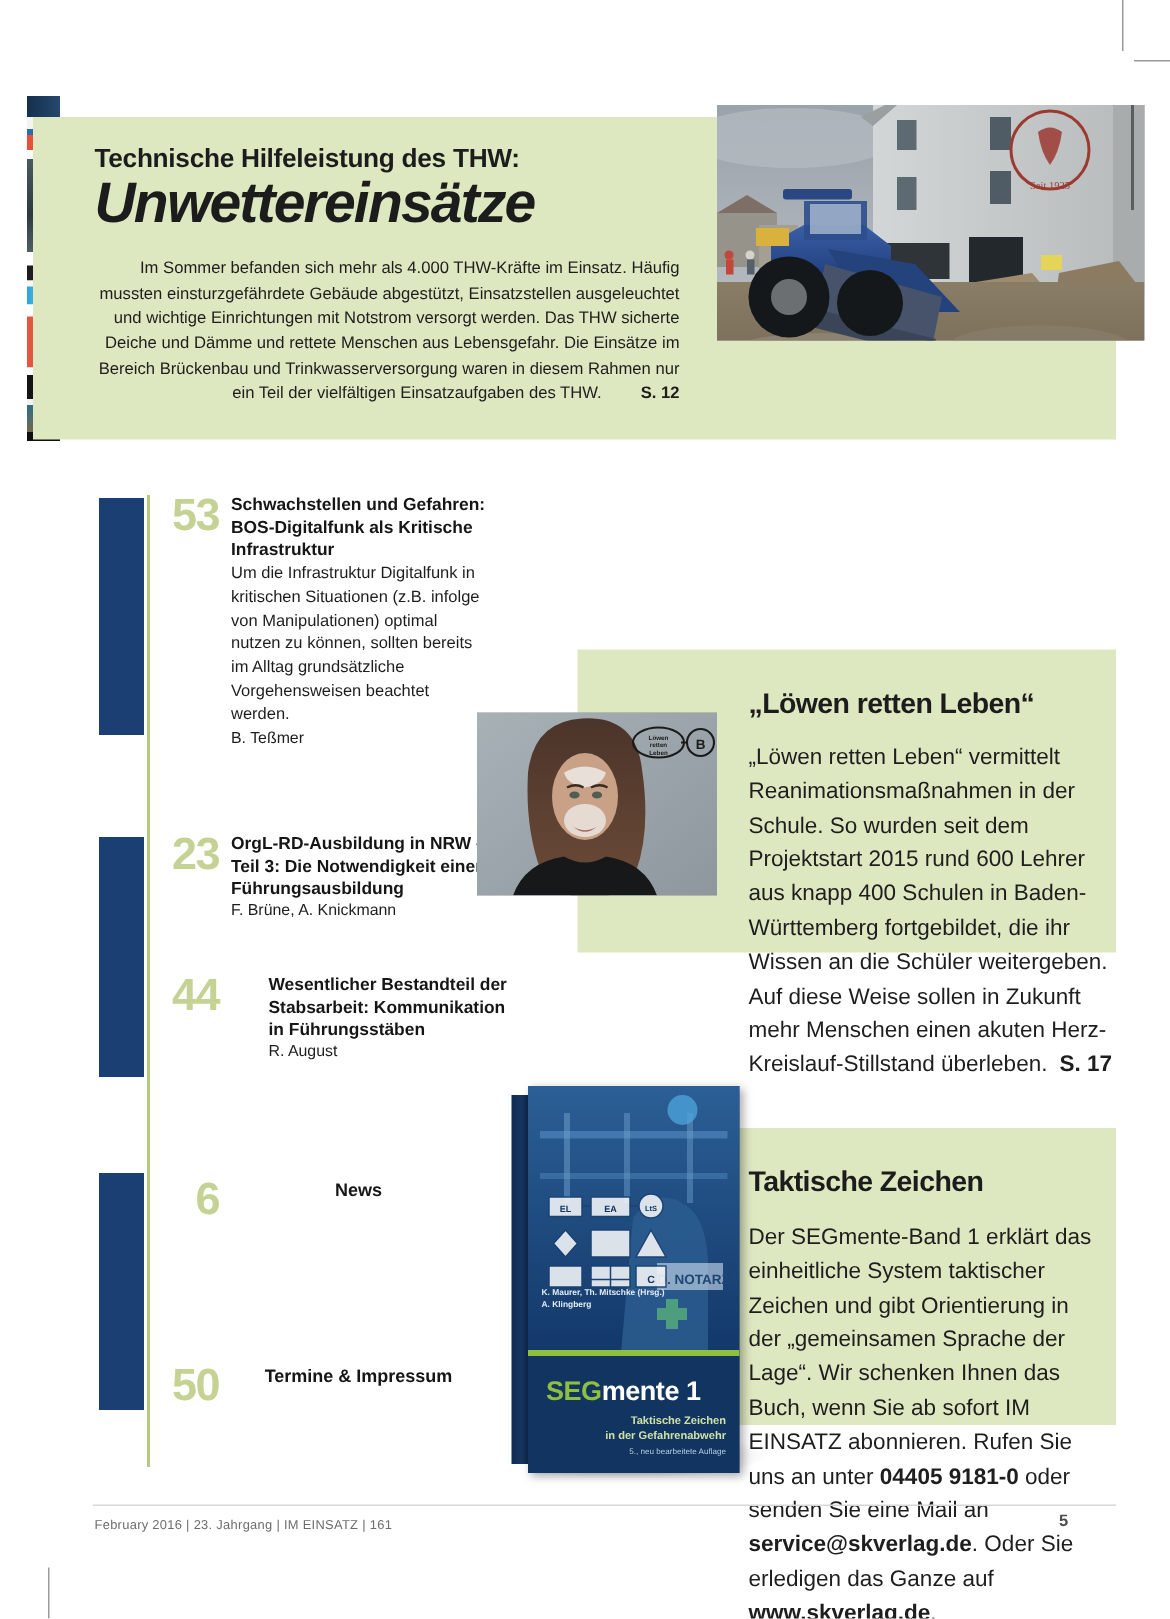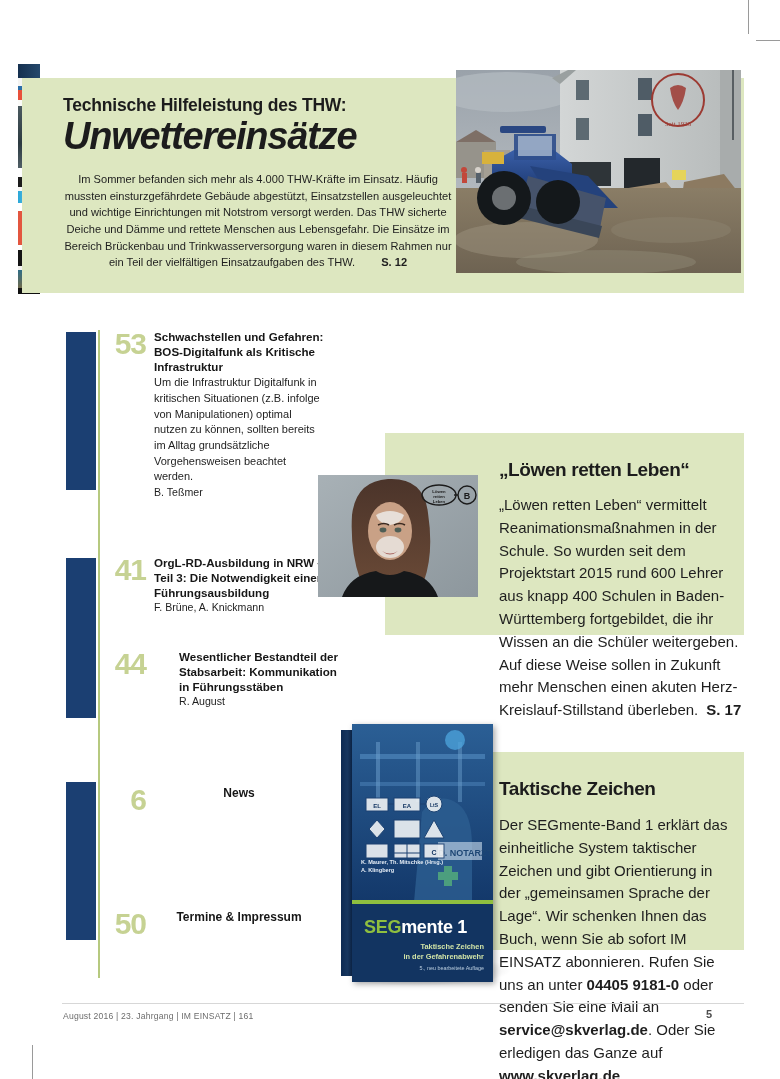--- a/index.html
+++ b/index.html
@@ -14,25 +14,25 @@
   .crop{position:absolute;background:#9a9a9a;}
   .crop.v{width:1px;height:34px;}
   .crop.h{height:1px;width:34px;}
 
   
   .sliver{position:absolute;left:18px;top:64px;width:22px;height:230px;overflow:hidden;}
   .sliver i{display:block;width:100%;}
 
   
   .hero-panel{position:absolute;left:22px;top:78px;width:722px;height:215px;background:#dde7c0;}
-  .hero-img{position:absolute;left:456px;top:70px;width:285px;height:203px;overflow:hidden;background:#8d929a;}
+  .hero-img{position:absolute;left:478px;top:70px;width:285px;height:157px;overflow:hidden;background:#8d929a;}
   .hero-text{position:absolute;left:63px;top:95px;width:390px;}
   .kicker{font-size:17.5px;font-weight:bold;letter-spacing:-.2px;color:#1c1c1c;margin:0 0 2px 0;line-height:1.15;}
   .headline{font-size:38px;font-weight:bold;letter-spacing:-1.2px;color:#1c1c1c;margin:0 0 14px 0;line-height:1.05;font-style:italic;}
-  .hero-body{font-size:11.1px;line-height:1.5;color:#1e1e1e;margin:0;text-align:center;}
+  .hero-body{font-size:11.1px;line-height:1.5;color:#1e1e1e;margin:0;text-align:right;}
   .pg{font-weight:bold;white-space:nowrap;}
   .pg.far{padding-left:26px;}
 
   
   .rail{position:absolute;left:98px;top:330px;width:1.6px;height:648px;background:#b6c97f;}
   .sect-tab{position:absolute;left:66px;width:30px;background:#1b3f72;
             color:#fff;font-size:11px;font-weight:bold;letter-spacing:1.3px;}
   .sect-tab span{
     display:block;
     transform:rotate(-90deg);
@@ -211,21 +211,21 @@
   <div class="entry" style="left:104px;top:330px;">
     <div class="num">53</div>
     <div class="etxt">
       <p class="etitle">Schwachstellen und Gefahren: BOS-Digitalfunk als Kritische Infrastruktur</p>
       <p class="edesc">Um die Infrastruktur Digitalfunk in kritischen Situationen (z.B. infolge von Manipulationen) optimal nutzen zu können, sollten bereits im Alltag grundsätzliche Vorgehensweisen beachtet werden.</p>
       <p class="eauth">B. Teßmer</p>
     </div>
   </div>
 
   <div class="entry" style="left:104px;top:556px;">
-    <div class="num">41</div>
+    <div class="num">23</div>
     <div class="etxt">
       <p class="etitle">OrgL-RD-Ausbildung in NRW – Teil 3: Die Notwendigkeit einer Führungsausbildung</p>
       <p class="eauth">F. Brüne, A. Knickmann</p>
     </div>
   </div>
 
   <div class="entry" style="left:104px;top:650px;gap:25px;">
     <div class="num">44</div>
     <div class="etxt">
       <p class="etitle">Wesentlicher Bestandteil der Stabsarbeit: Kommunikation in Führungsstäben</p>
@@ -356,16 +356,16 @@
       <div class="sub2">5., neu bearbeitete Auflage</div>
     </div>
   </div>
 
   <div class="tz-text">
     <h2 class="box-h">Taktische Zeichen</h2>
     <p class="box-b"><span>Der SEGmente-Band 1 erklärt das einheitliche System taktischer Zeichen und gibt Orientierung in der „gemeinsamen Sprache der Lage“. Wir schenken Ihnen das Buch, wenn Sie ab sofort IM EINSATZ abonnieren. Rufen Sie uns an unter </span><b class="em">04405 9181-0</b><span> oder senden Sie eine Mail an </span><b class="em">service@skverlag.de</b><span>. Oder Sie erledigen das Ganze auf </span><b class="em">www.skverlag.de</b><span>.</span></p>
   </div>
 
   <div class="foot-rule"></div>
-  <div class="foot-l">August 2016  |  23. Jahrgang  |  IM EINSATZ  |  161</div>
+  <div class="foot-l">February 2016  |  23. Jahrgang  |  IM EINSATZ  |  161</div>
   <div class="foot-r">5</div>
 
 </div>
 
 </body></html>

